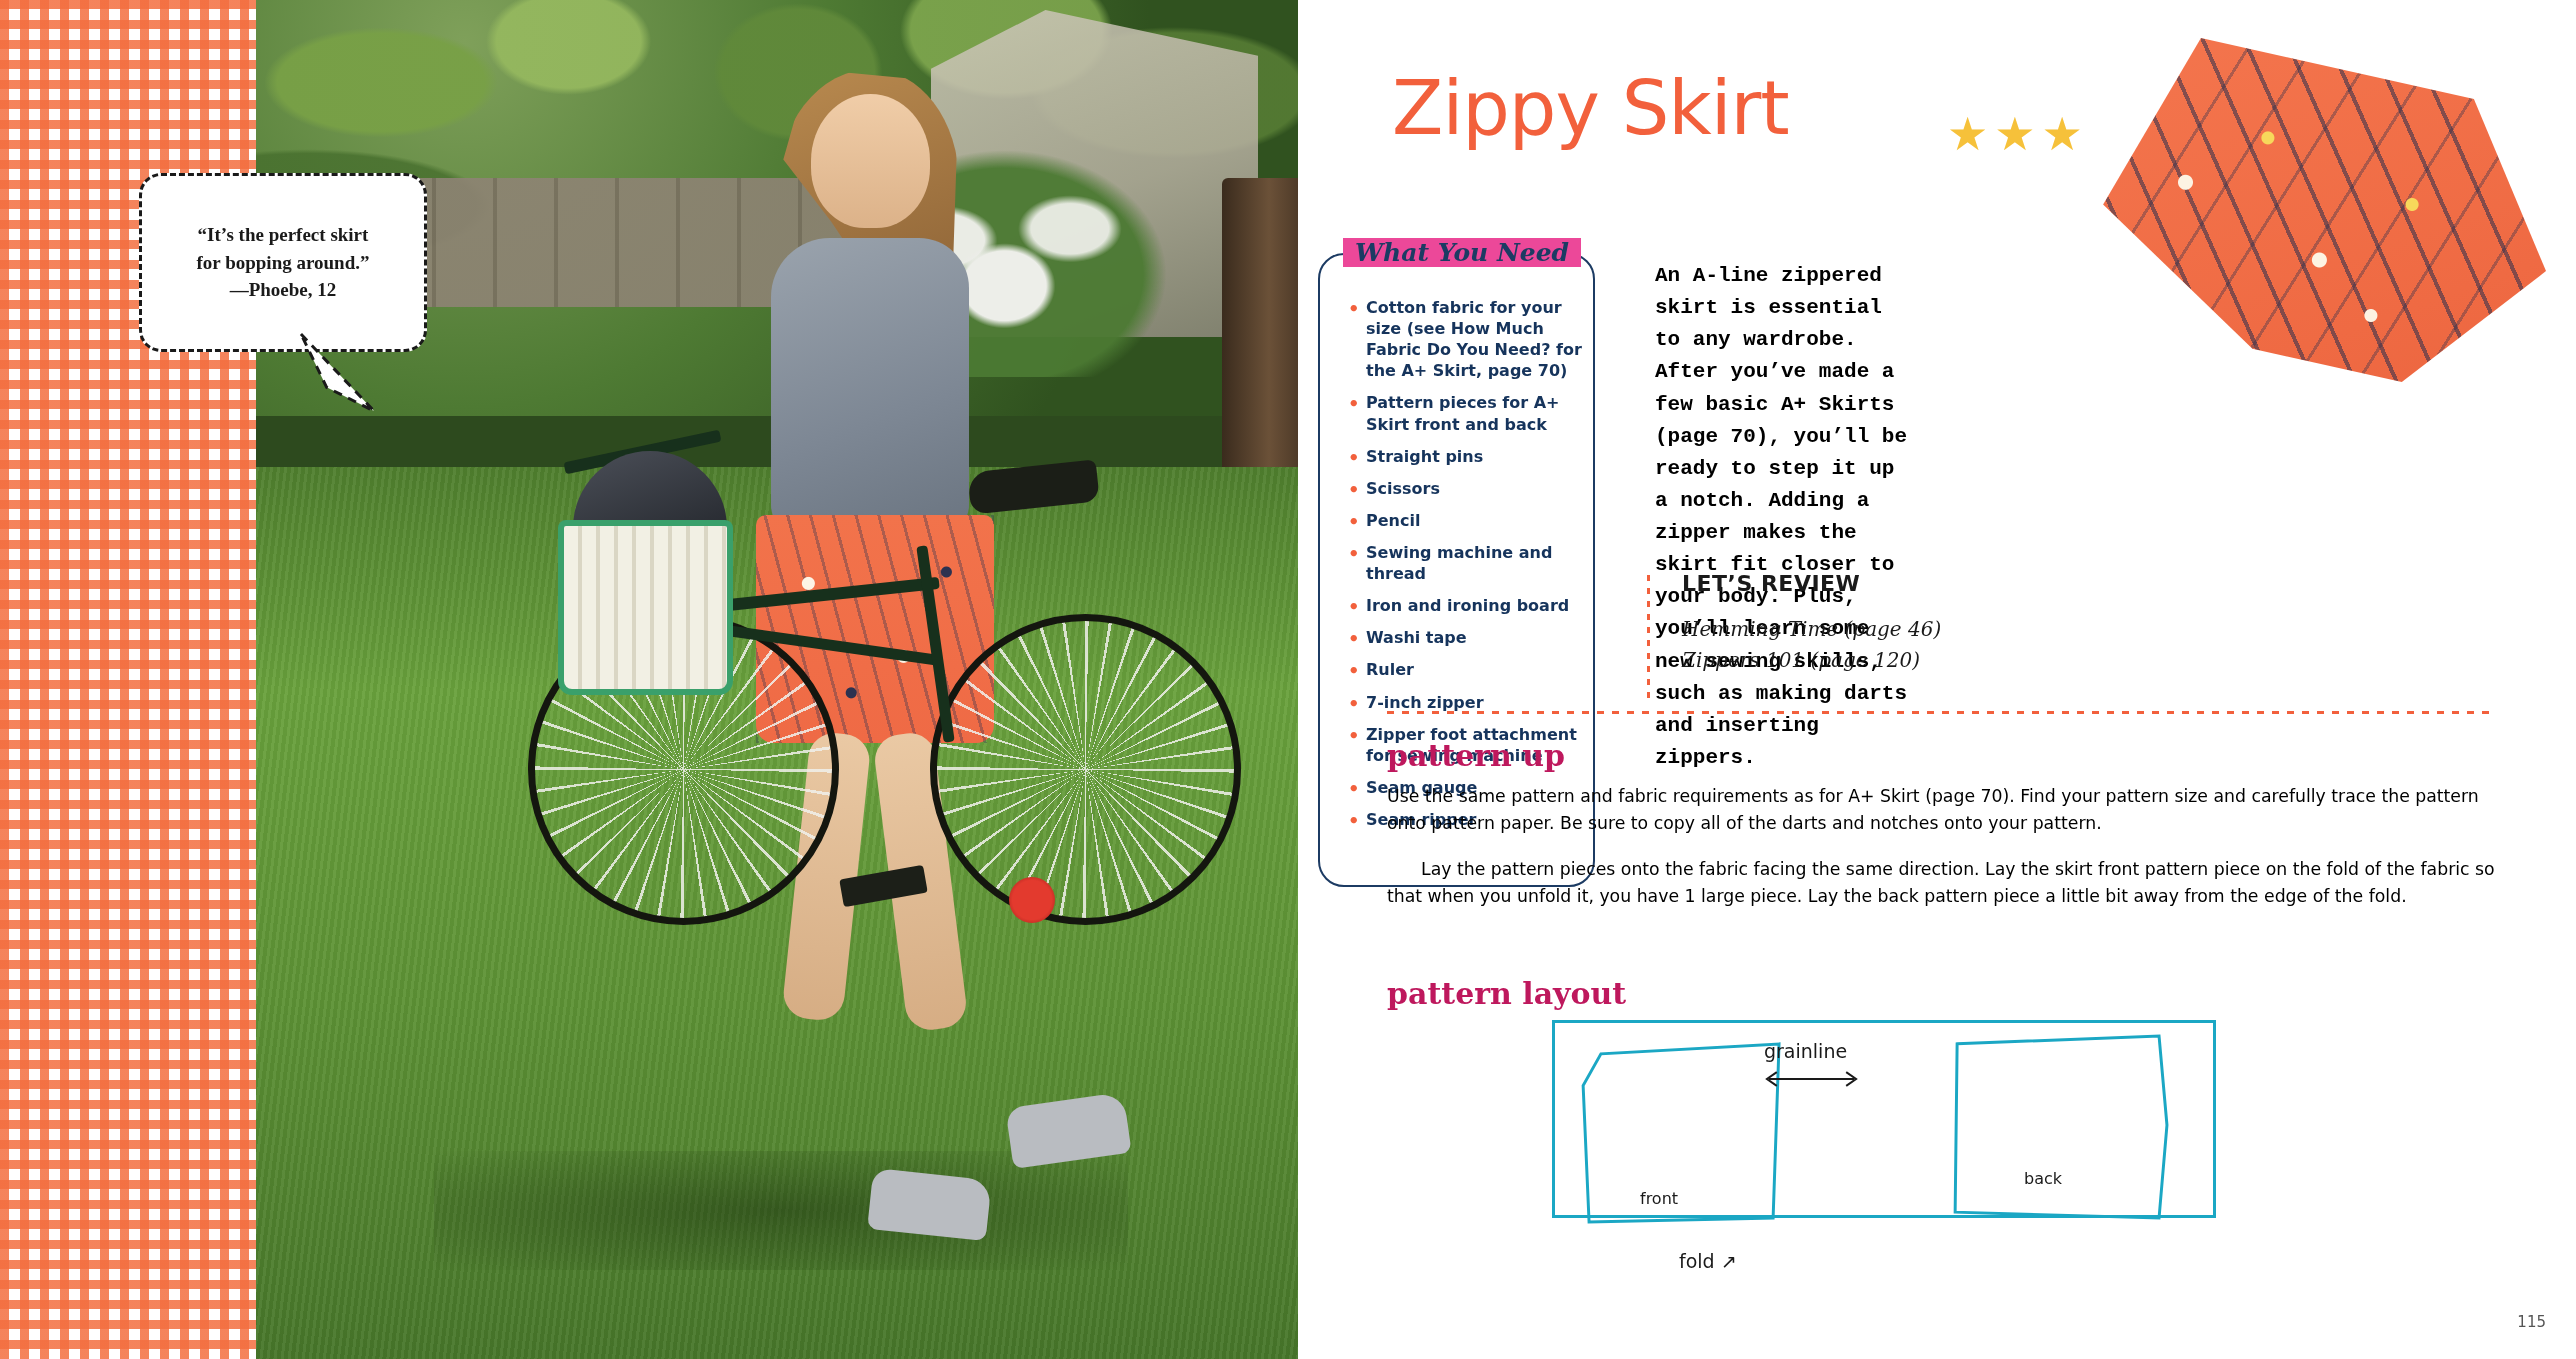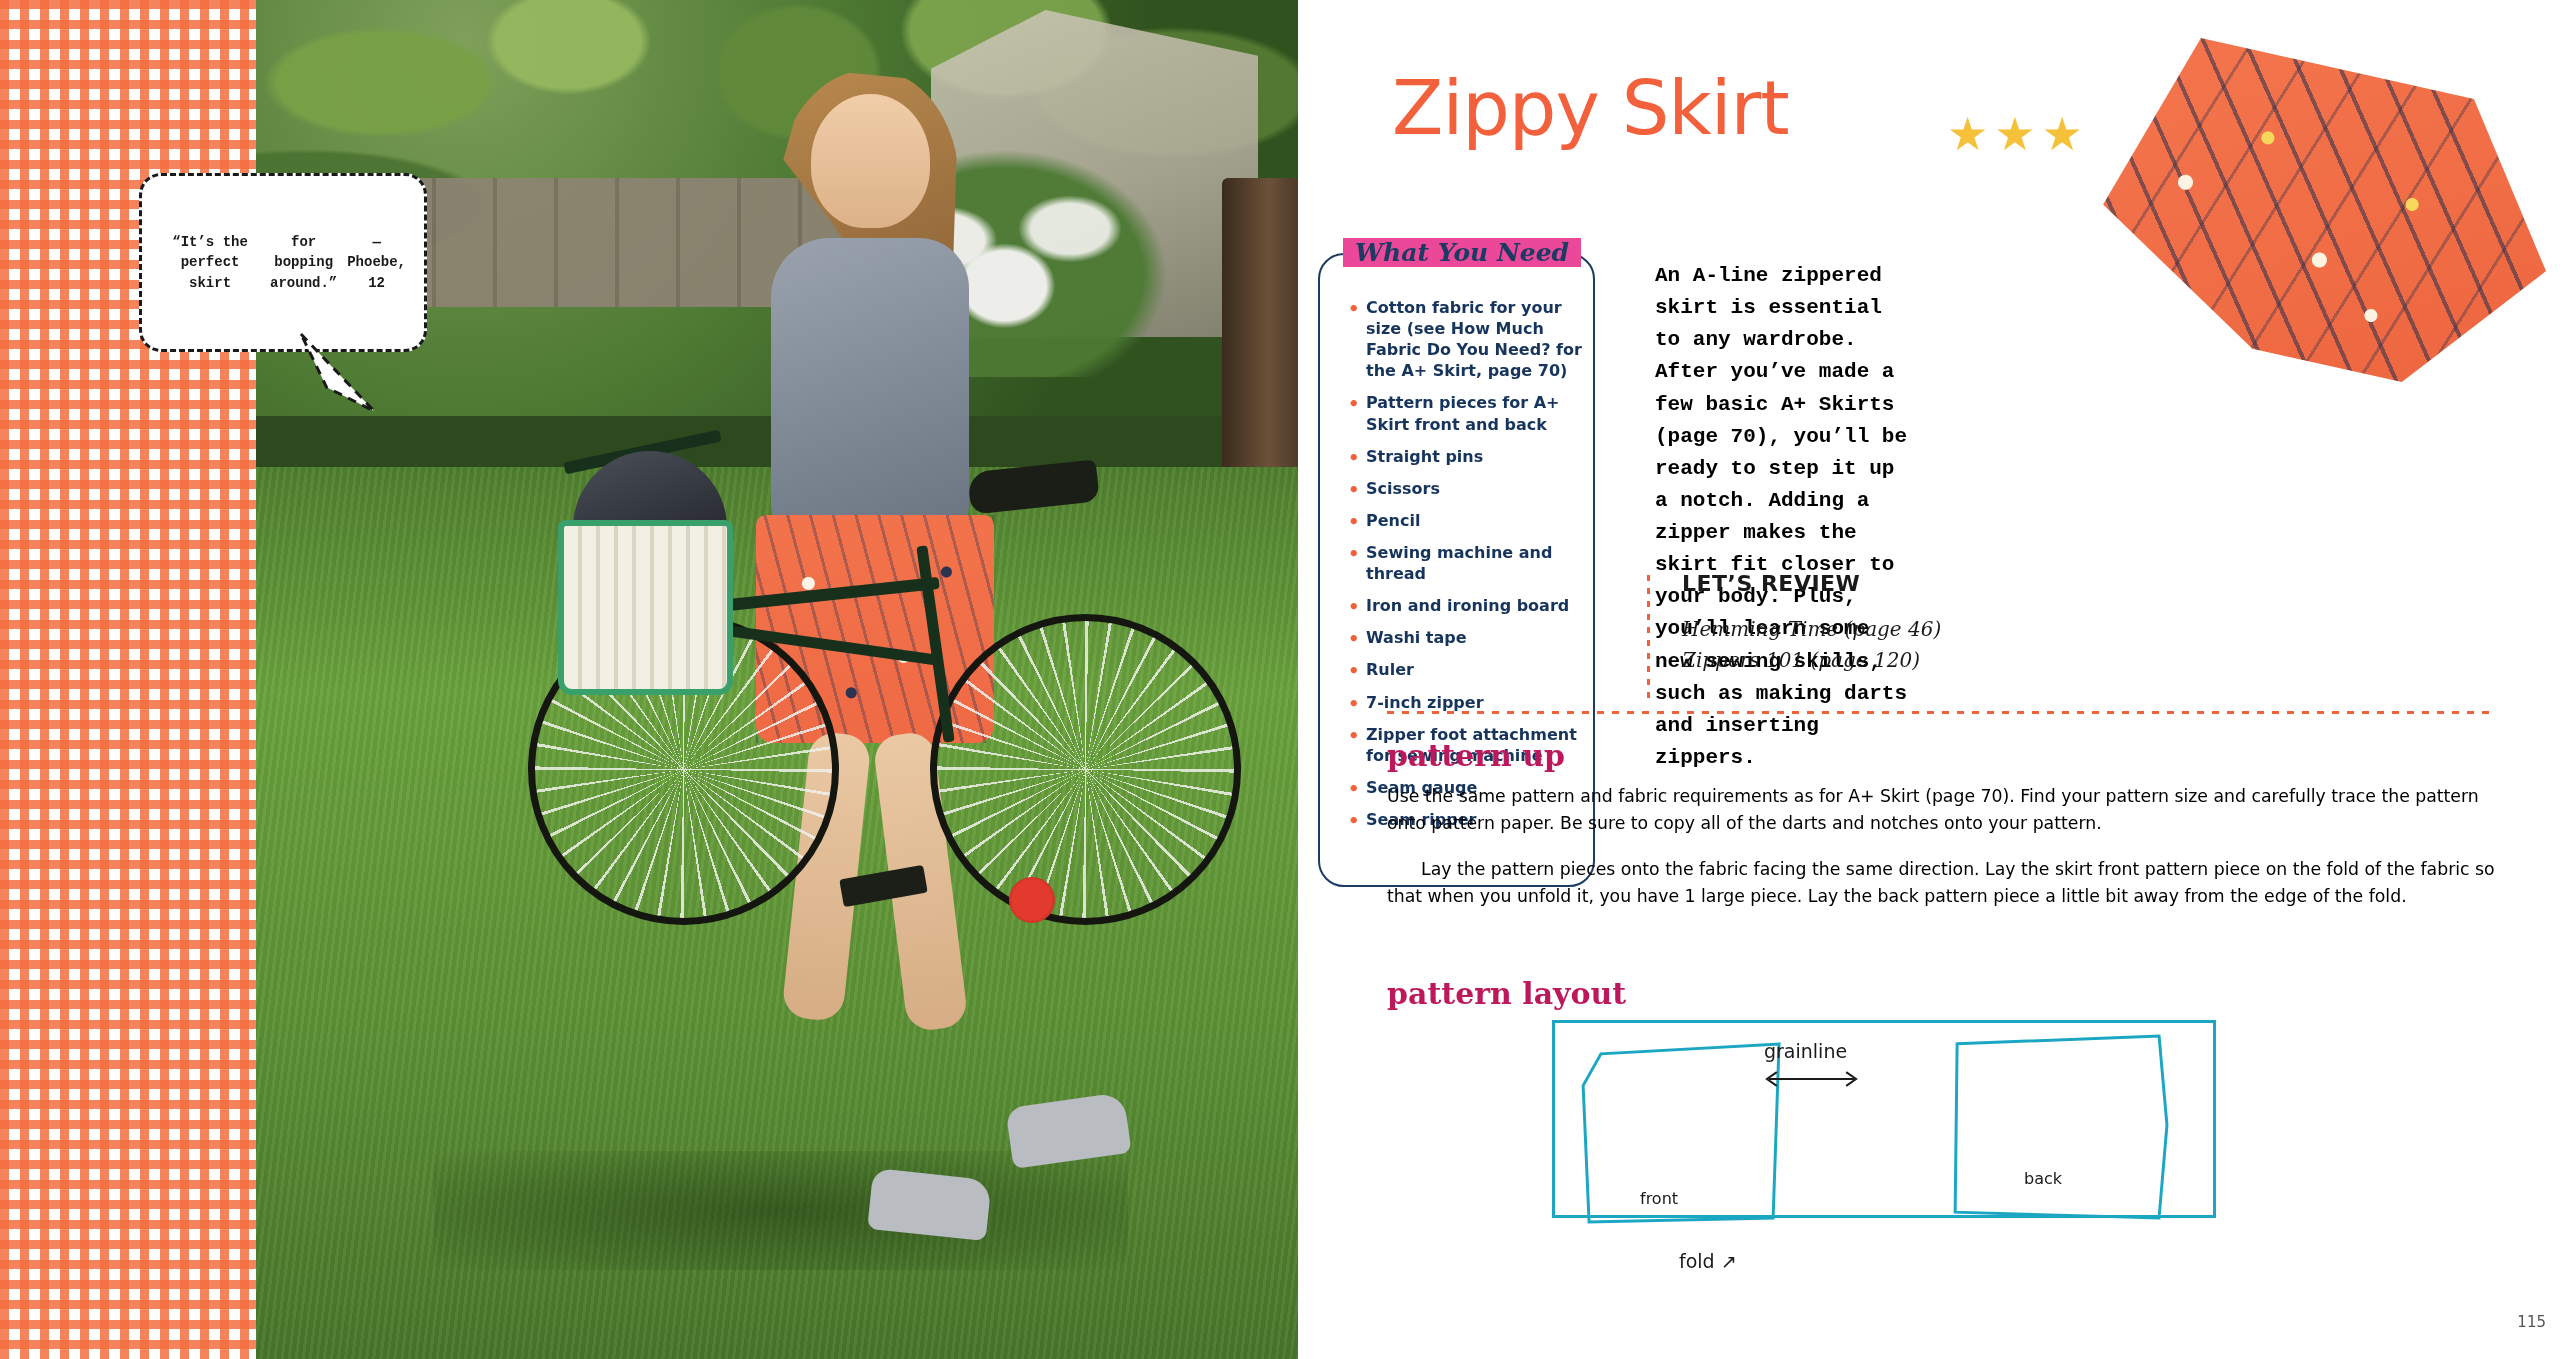--- a/index.html
+++ b/index.html
@@ -193,27 +193,27 @@
     width: 282px; height: 173px;
     background: #ffffff;
     border: 3px dashed #1a1a1a;
     border-radius: 22px;
     z-index: 5;
   }
   .quote-bubble .quote-text {
     position:absolute;
     inset: 0;
     display:flex;
-    flex-direction:row;
+    flex-direction:column;
     align-items:center;
     justify-content:center;
     text-align:center;
-    font-family: Liberation Mono, monospace;
+    font-family: Liberation Serif, serif;
     font-weight: bold;
-    font-size: 14px;
+    font-size: 19px;
     line-height: 1.45;
     color: #1a1a1a;
     padding: 0 18px;
     box-sizing: border-box;
   }
   .quote-tail {
     position:absolute;
     left: 297px; top: 332px;
     width: 85px; height: 85px;
     z-index: 6;

